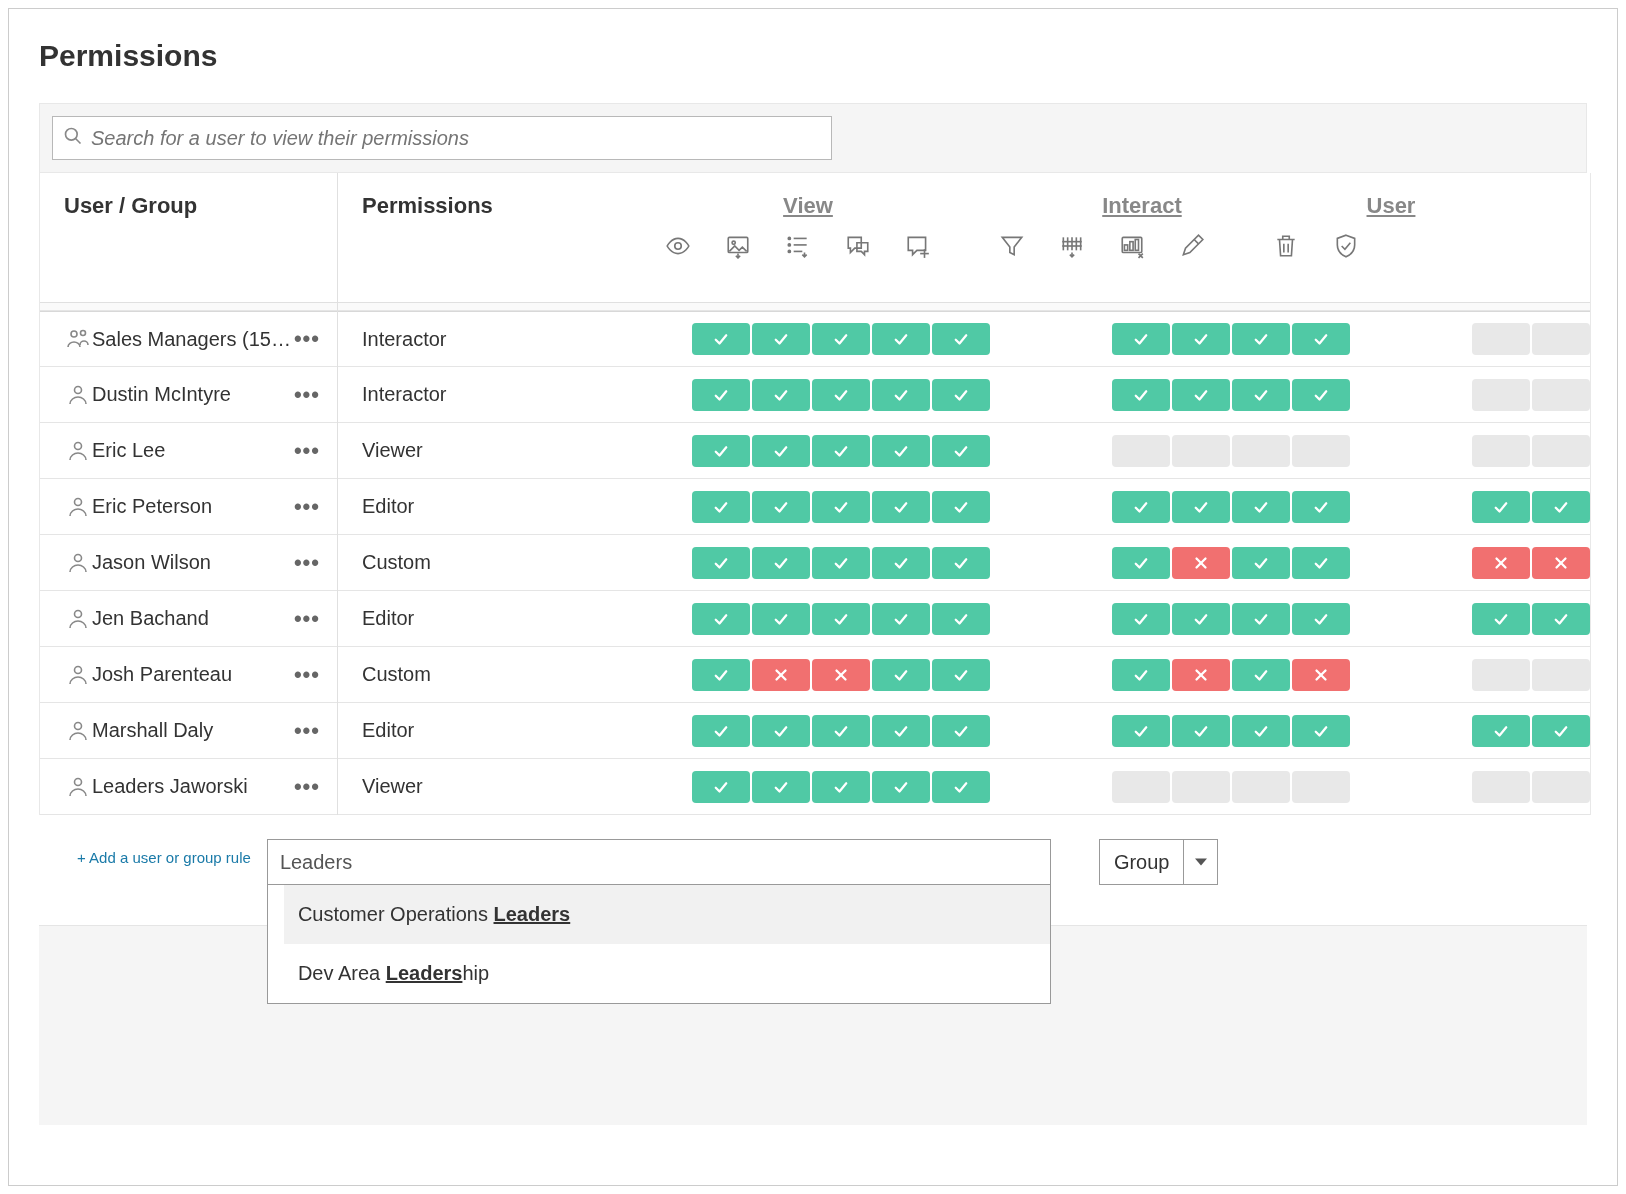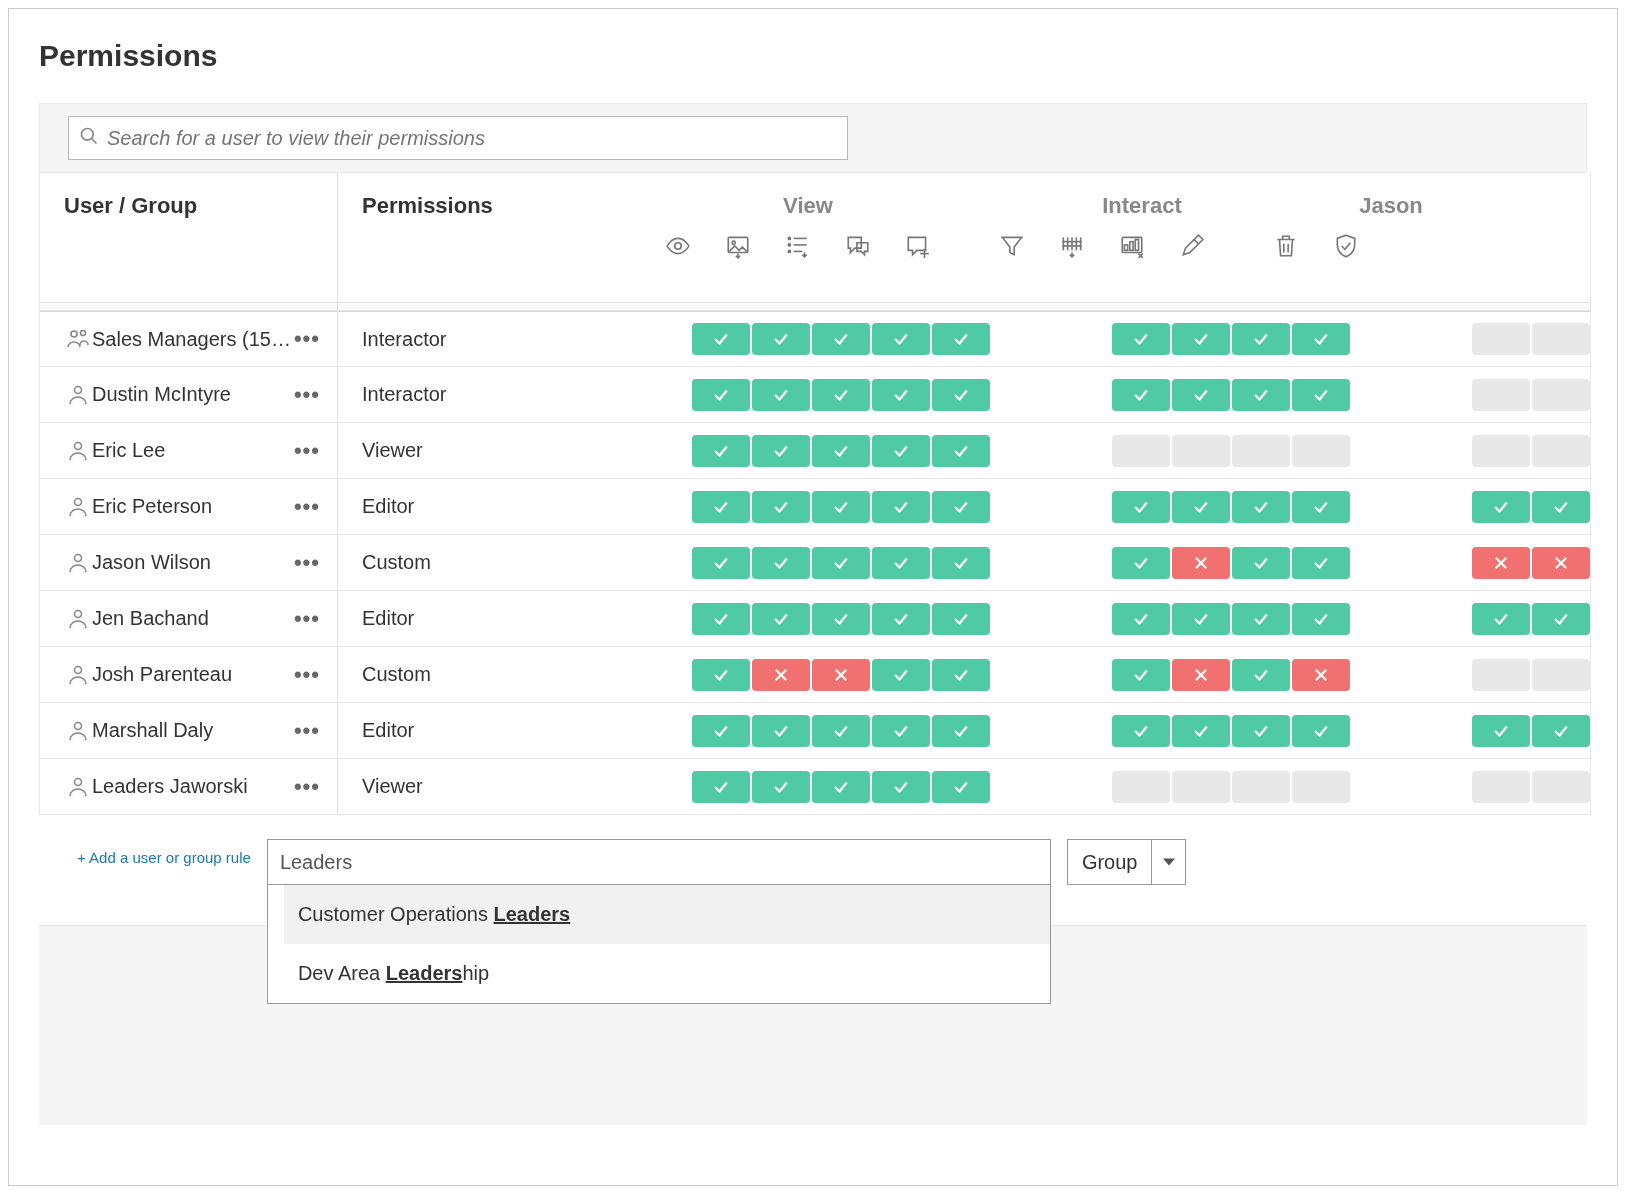--- a/index.html
+++ b/index.html
@@ -18,21 +18,21 @@
   }
   .page-title {
     font-size: 30px;
     font-weight: 700;
     color: #333;
     margin-bottom: 30px;
   }
   .search-bar-wrap {
     background: #f5f5f5;
     border: 1px solid #e8e8e8;
-    padding: 12px 28px;
+    padding: 12px 12px;
   }
   .search-input {
     width: 780px;
     height: 44px;
     border: 1px solid #b8b8b8;
     background: #fff;
     display: flex;
     align-items: center;
     padding: 0 10px;
     gap: 8px;
@@ -86,20 +86,21 @@
     padding-top:20px;
   }
   .perm-label-h {
     width: 310px;
     padding-left: 24px;
     font-size: 22px; font-weight:700; color:#333;
   }
   .group-header {
     font-size: 22px; font-weight:700; color:#888;
     text-align:center;
+    text-decoration:underline;
   }
   .gh-view { width: 320px; }
   .gh-interact { width: 280px; }
   .gh-edit { width: 150px; }
   .perm-header-row2 {
     display:flex;
     padding-left: 310px;
     padding-top: 14px;
     gap: 0;
   }
@@ -210,21 +211,21 @@
   .type-select {
     display:flex;
     height:46px;
     z-index:2;
   }
   .ts-label {
     border:1px solid #999;
     background:#fff;
     padding: 0 14px;
     display:flex; align-items:center;
-    font-size:20px; color:#333;
+    font-size:20px; color:#333;margin-left:32px;
   }
   .ts-arrow {
     border:1px solid #999;
     border-left:none;
     background:#fff;
     width:34px;
     display:flex; align-items:center; justify-content:center;
   }
   .ts-arrow svg { width:12px; height:12px; fill:#555; }
 </style>
@@ -350,21 +351,21 @@
     </div>
 
     <div class="right-col">
       <div class="col-header">
         <div class="perm-header-row1">
           <div class="perm-label-h">Permissions</div>
           <div class="group-header gh-view">View</div>
           <div class="grp-gap"></div>
           <div class="group-header gh-interact">Interact</div>
           <div class="grp-gap"></div>
-          <div class="group-header gh-edit">Jason</div>
+          <div class="group-header gh-edit">User</div>
         </div>
         <div class="perm-header-row2" id="cap-icons-row">
             <div class="icon-group">
               <div class="icon-cell">
                 <svg class="icon-svg" viewBox="0 0 24 24">
                   <path d="M2 12s3.5-7 10-7 10 7 10 7-3.5 7-10 7S2 12 2 12z"></path>
                   <circle cx="12" cy="12" r="3"></circle>
                 </svg>
               </div>
               <div class="icon-cell">

